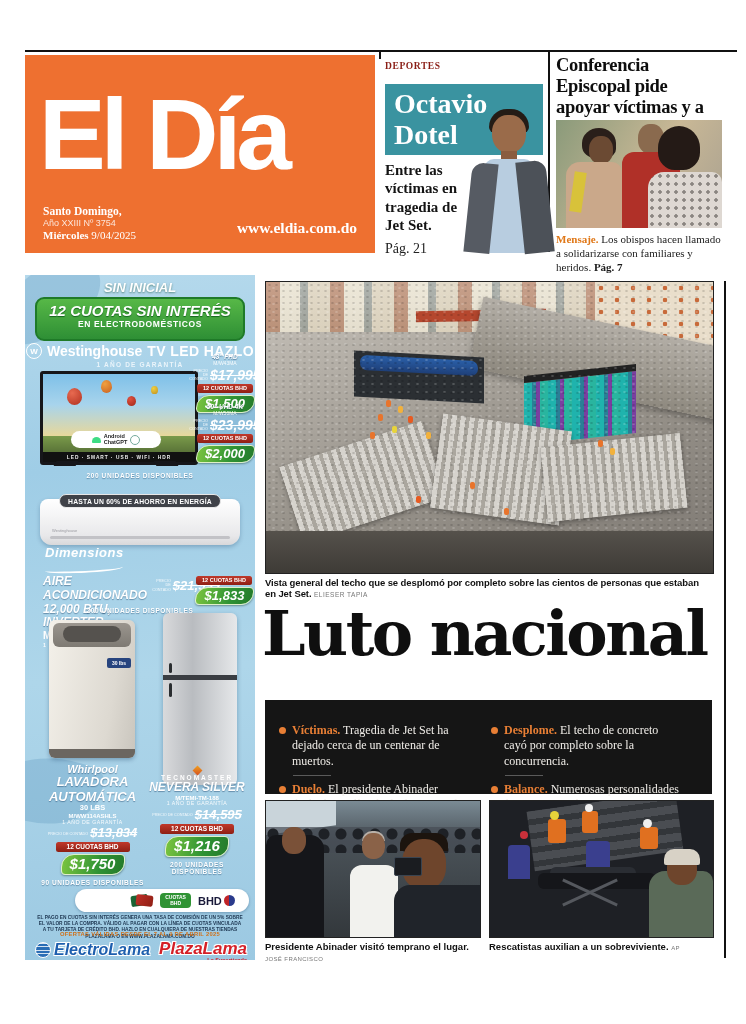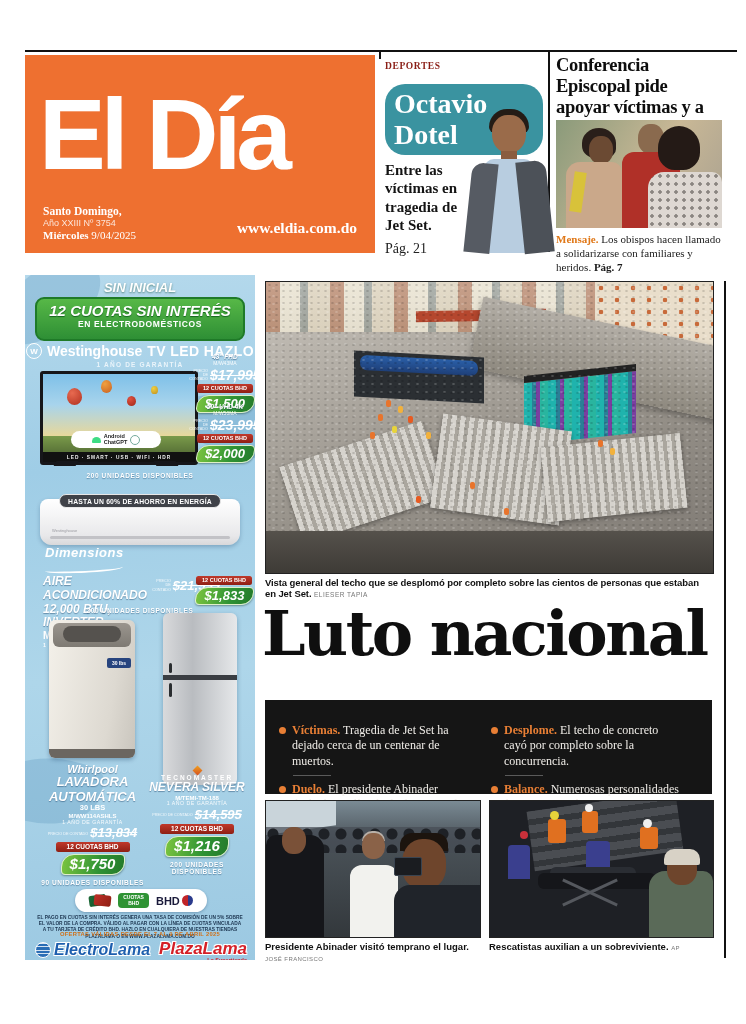--- a/index.html
+++ b/index.html
@@ -17,21 +17,21 @@
   .mh-info{left:18px;bottom:10px;color:#fff;line-height:1.25;}
   .mh-city{font-weight:bold;font-size:11.5px;font-family:"Liberation Serif",serif;}
   .mh-edition{font-size:9px;color:rgba(255,255,255,.82);}
   .mh-date{font-size:11px;font-family:"Liberation Serif",serif;}
   .mh-date b{font-weight:bold;}
   .mh-site{right:18px;bottom:16px;color:#fff;font-weight:bold;font-size:15.5px;
       font-family:"Liberation Serif",serif;}
   
   .dotel-col{left:385px;top:57px;width:158px;height:196px;}
   .dotel-kicker{left:0;top:4px;color:#8a1d15;font-weight:bold;font-size:9.5px;letter-spacing:.6px;}
-  .dotel-box{left:0;top:27px;width:158px;height:71px;background:#3a93a0;border-radius:20px;}
+  .dotel-box{left:0;top:27px;width:158px;height:71px;background:#3a93a0;}
   .dotel-name{padding:5px 0 0 9px;color:#fff;font-weight:bold;font-size:28px;line-height:1.1;}
   .dotel-summary{left:0;top:104px;width:92px;color:#141414;font-weight:bold;
       font-size:15px;line-height:1.22;}
   .dotel-page{left:0;top:184px;width:92px;color:#222;font-size:14px;}
   .dotel-photo{right:-5px;top:50px;width:80px;height:146px;}
   .dp-hair{left:21px;top:2px;width:40px;height:24px;background:#241c16;border-radius:18px 18px 6px 6px;}
   .dp-face{left:24px;top:8px;width:34px;height:38px;background:#9a6b4a;border-radius:45% 45% 48% 48%;}
   .dp-neck{left:33px;top:44px;width:16px;height:10px;background:#8a5d40;}
   .dp-shirt{left:16px;top:52px;width:50px;height:94px;background:#b8cde0;border-radius:10px 10px 0 0;}
   .dp-suit-l{left:0px;top:56px;width:26px;height:90px;background:#565b63;border-radius:12px 0 0 0;transform:rotate(6deg);}
@@ -127,21 +127,21 @@
   .prod-col{color:#fff;text-align:center;line-height:1.12;}
   .whirl-logo{font-style:italic;font-weight:bold;font-size:11px;text-shadow:0 1px 1px rgba(0,40,80,.4);}
   .prod-name{font-weight:bold;font-size:13px;font-style:italic;text-shadow:0 1px 1px rgba(0,40,80,.4);}
   .prod-cap{font-weight:bold;font-size:7.5px;}
   .prod-model{font-weight:bold;font-size:6px;}
   .prod-warr{font-size:5.2px;letter-spacing:.5px;opacity:.9;}
   .tec-diamond{width:7px;height:7px;margin:0 auto;background:linear-gradient(135deg,#f0a020,#d45020);transform:rotate(45deg);}
   .tec-name{font-weight:bold;font-size:6.5px;letter-spacing:2px;}
   .bg-lg{width:62px;height:19px;font-size:15px;}
   .paybar{left:50px;top:614px;width:132px;height:23px;background:#fff;border-radius:12px;
-      display:flex;align-items:center;justify-content:center;gap:7px;box-shadow:0 1px 3px rgba(0,40,80,.3);}
+      display:flex;align-items:center;justify-content:center;gap:7px;box-shadow:0 1px 3px rgba(0,40,80,.3);padding-left:42px;}
   .card1{width:17px;height:11px;background:linear-gradient(120deg,#1d6b38,#0f4a24);border-radius:2px;transform:rotate(-8deg);}
   .card2{width:17px;height:11px;background:linear-gradient(120deg,#c03028,#8e1f14);border-radius:2px;transform:rotate(6deg);margin-left:-12px;}
   .pay-cuotas{background:#2f9334;border-radius:4px;color:#fff;font-weight:bold;font-size:5px;
       line-height:1.1;text-align:center;padding:2px 5px;}
   .pay-bhd{font-weight:bold;font-size:11px;color:#1a1a3a;display:flex;align-items:center;gap:2px;}
   .bhd-circle{width:11px;height:11px;border-radius:50%;background:linear-gradient(90deg,#c02428 50%,#2a3a8c 50%);}
   .ad-legal{left:12px;top:640px;width:206px;font-size:4.8px;line-height:1.3;color:#1c3550;text-align:center;font-weight:bold;}
   .ad-valid{left:0;top:656px;width:100%;text-align:center;color:#d07018;font-weight:bold;font-size:5.8px;letter-spacing:.3px;}
   .logo-row{left:0;top:664px;width:100%;height:24px;}
   .electro{left:10px;top:2px;display:flex;align-items:center;gap:3px;}

